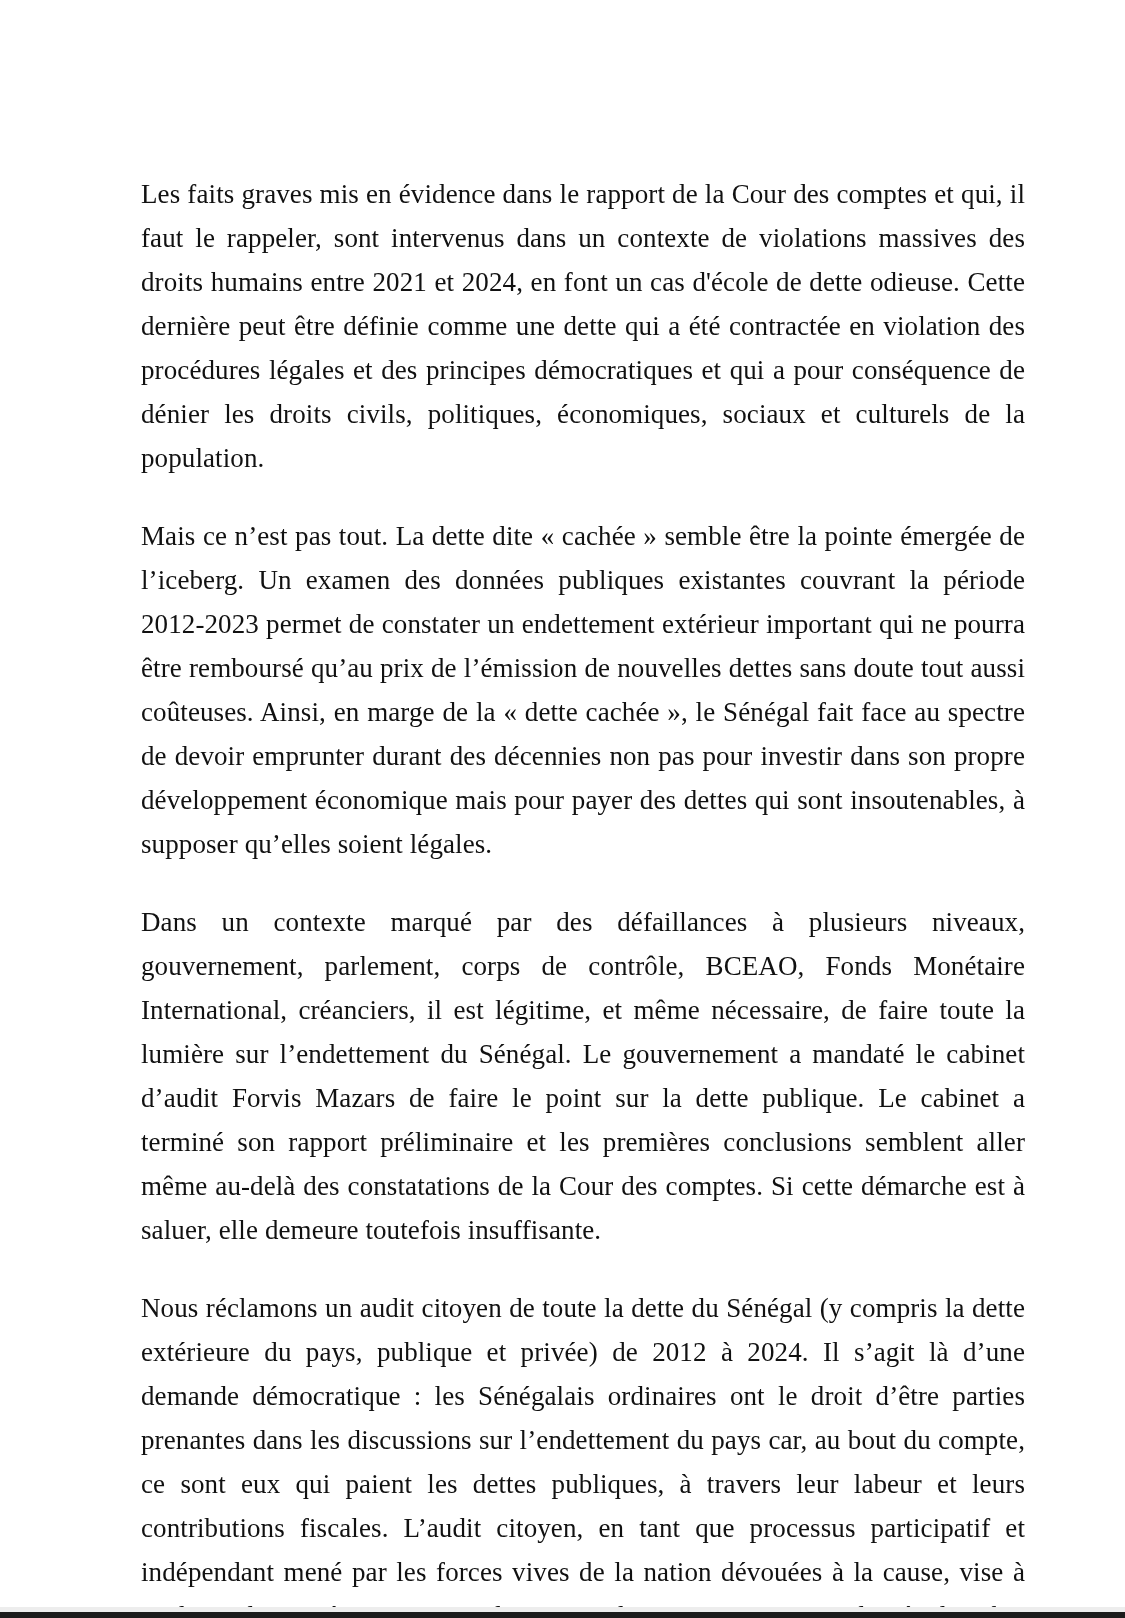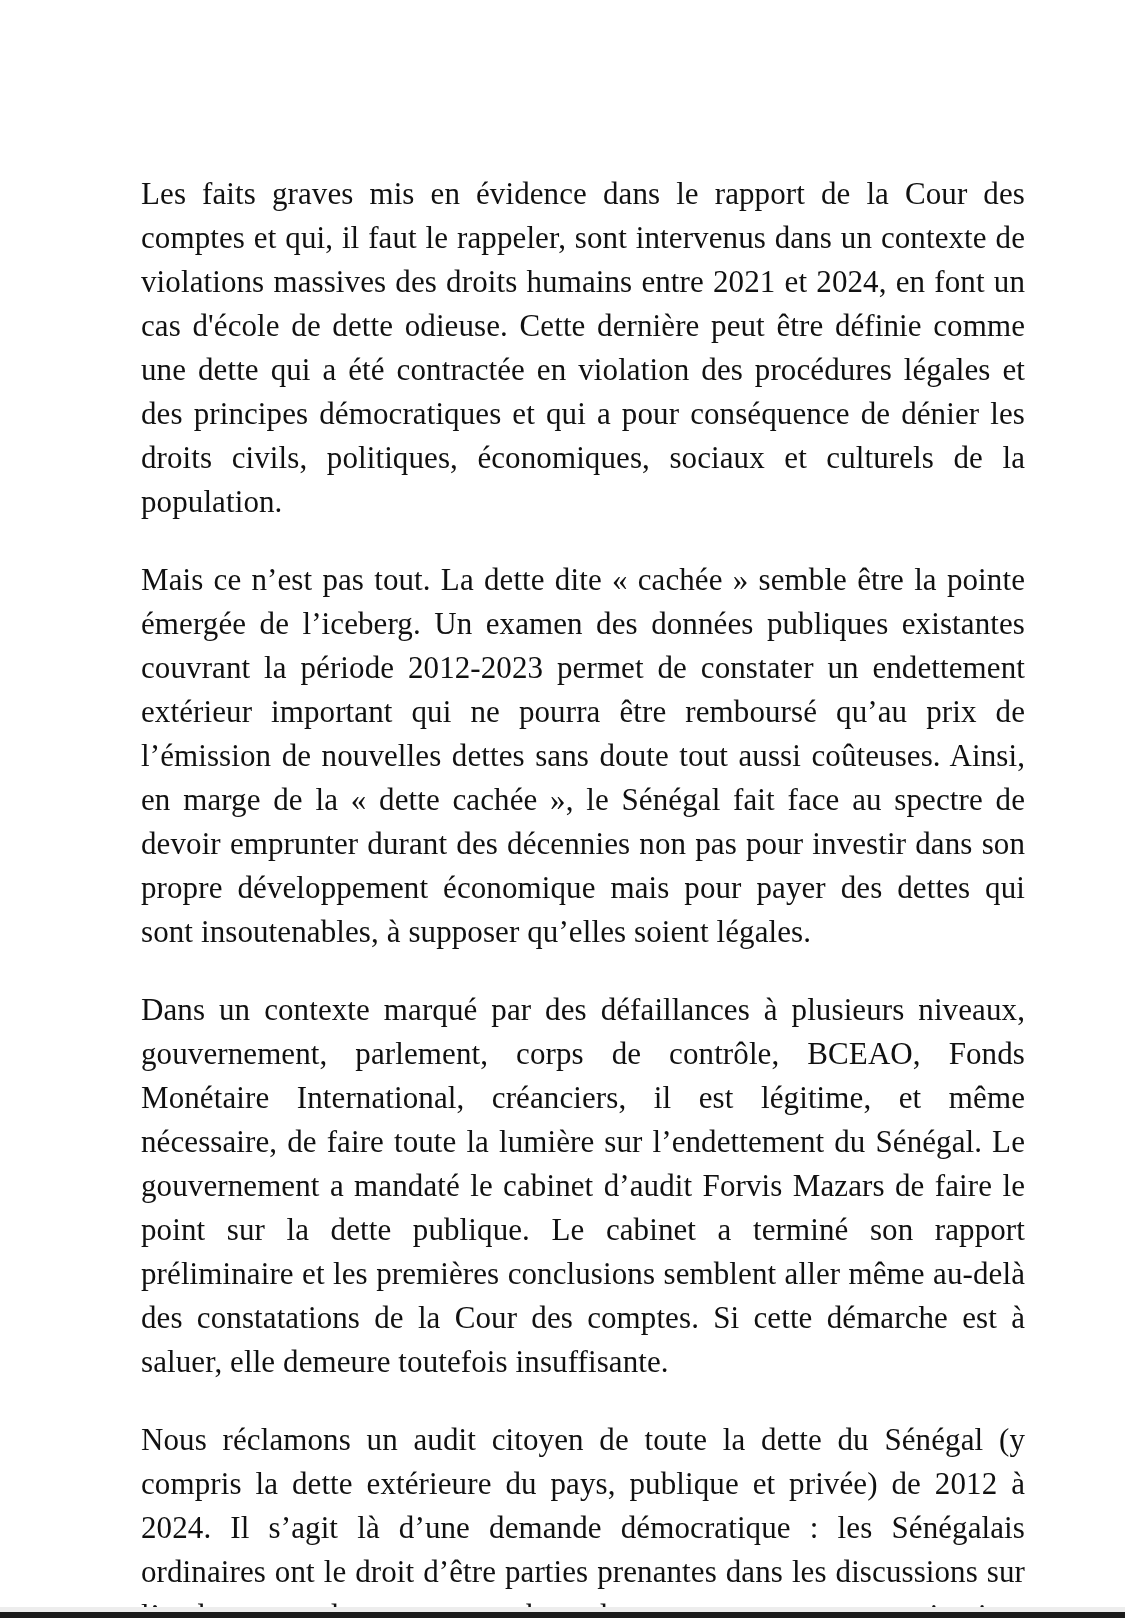--- a/index.html
+++ b/index.html
@@ -19,21 +19,21 @@
     top: 0;
     left: 0;
     width: 1125px;
     height: 1618px;
     background: #ffffff;
     box-sizing: border-box;
     padding: 172px 100px 0 141px;
   }
   .doc-page p {
     margin: 0 0 34px 0;
-    font-size: 31px;
+    font-size: 27px;
     line-height: 44px;
     color: #111111;
     text-align: justify;
     letter-spacing: 0.1px;
   }
   .page-footer {
     position: absolute;
     left: 0;
     bottom: 0;
     width: 1125px;

